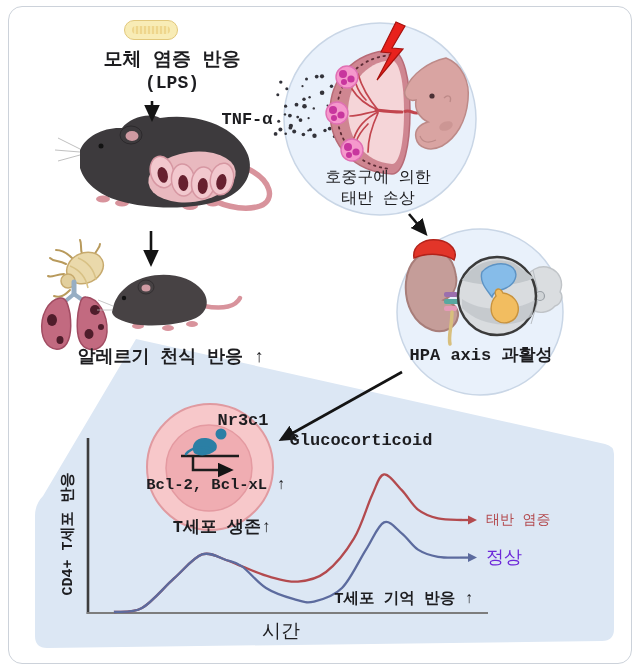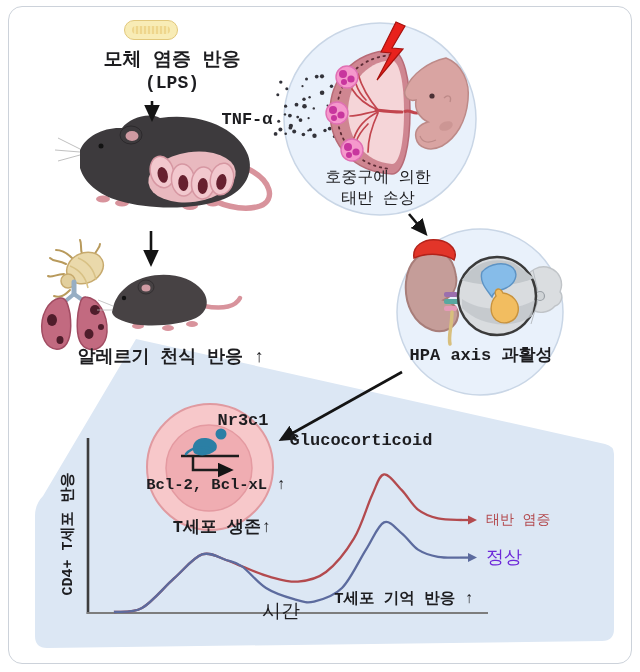--- a/index.html
+++ b/index.html
@@ -273,18 +273,18 @@
   <div class="ctext b" style="left:481px;top:356px;font-size:17px;">HPA axis 과활성</div>
 
   <div class="ctext" style="left:147px;top:357px;font-size:18px;font-weight:600;margin-left:24px;">알레르기 천식 반응 ↑</div>
 
   <div class="ctext b" style="left:361px;top:441px;font-size:17px;">Glucocorticoid</div>
   <div class="ctext b" style="left:203px;top:421px;font-size:17px;margin-left:40px;">Nr3c1</div>
   <div class="ctext b" style="left:206px;top:486px;font-size:15.5px;margin-left:10px;">Bcl-2, Bcl-xL ↑</div>
   <div class="ctext b" style="left:222px;top:528px;font-size:17px;">T세포 생존↑</div>
 
   <div class="ctext b" style="left:69px;top:534px;font-size:15px;transform:translate(-50%,-50%) rotate(-90deg);">CD4+ T세포 반응</div>
-  <div class="ctext" style="left:281px;top:613px;font-size:19px;font-weight:500;">시간</div>
+  <div class="ctext" style="left:281px;top:633px;font-size:19px;font-weight:500;">시간</div>
   <div class="ctext b" style="left:404px;top:600px;font-size:15.5px;text-align:center;">T세포 기억 반응 ↑</div>
 
   <div class="ctext" style="left: 486px; top: 520px; font-size: 14px; font-weight: 500; transform: translate(0px, -50%); color: rgb(179, 74, 78);">태반 염증</div>
   <div class="ctext" style="left: 486px; top: 558px; font-size: 18px; font-weight: 500; transform: translate(0px, -50%); color: #6d28d9;">정상</div>
 </div>
 
 </body></html>

